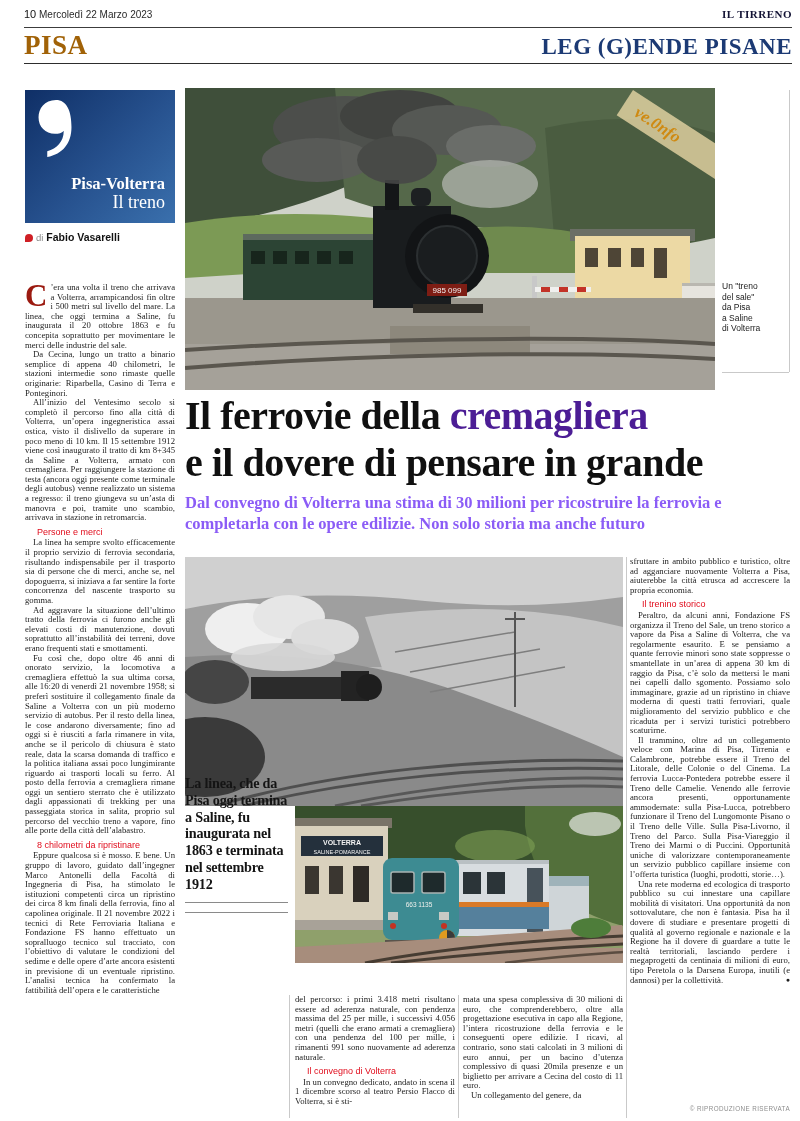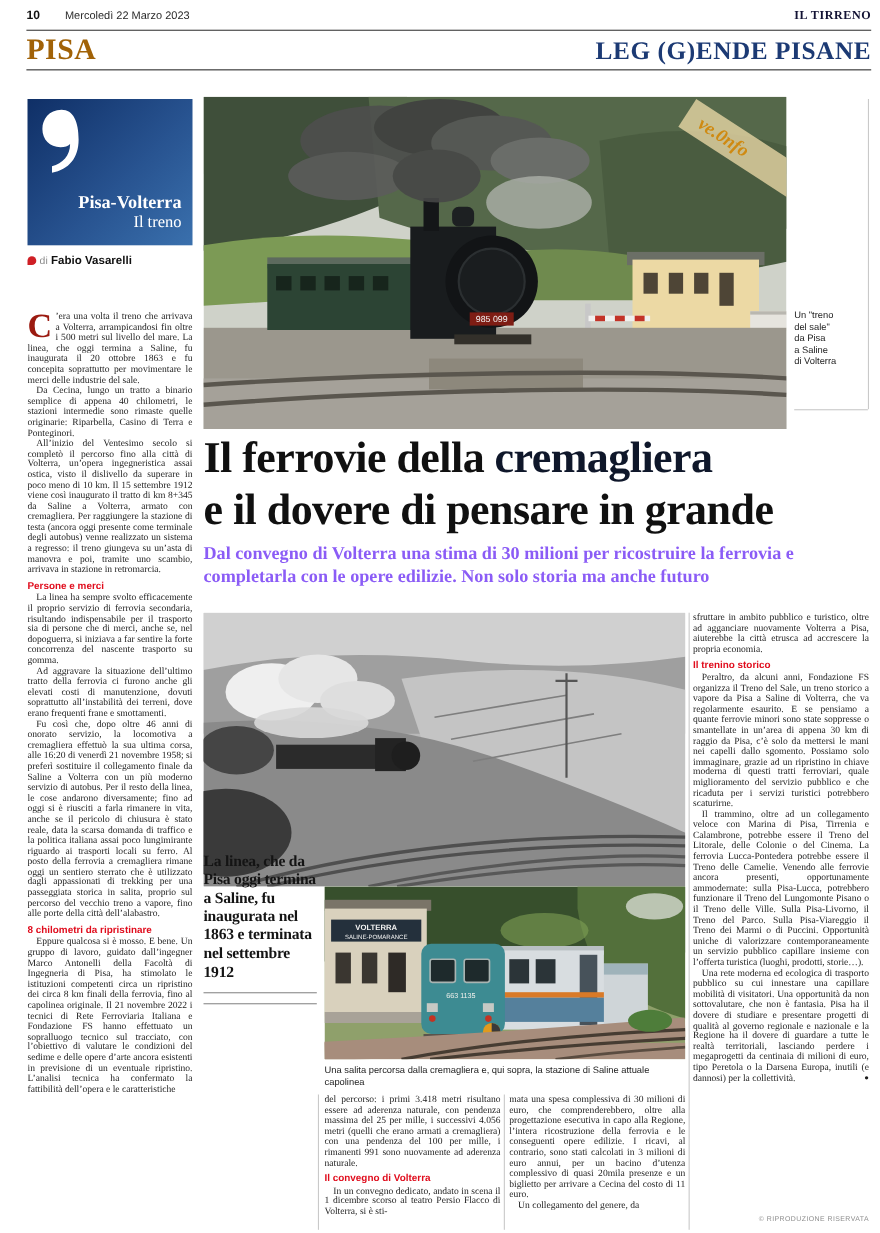--- a/index.html
+++ b/index.html
@@ -2,57 +2,57 @@
 <html lang="it"><head>
 <meta charset="utf-8">
 <style>
   html,body{margin:0;padding:0;background:#e9e9e9;}
   .page{position:relative;width:800px;height:1121px;background:#ffffff;margin:0 auto;
         font-family:"Liberation Serif",serif;color:#1d1d1d;overflow:hidden;}
   .abs{position:absolute;}
 
   
   .topbar{left:24px;top:8px;width:768px;height:16px;font-family:"Liberation Sans",sans-serif;font-size:10px;color:#2a2a2a;}
-  .pagenum{font-weight:bold;font-size:11px;color:#111;}
-  .dateline{margin-left:20px;}
+  .pagenum{font-weight:normal;font-size:11px;color:#111;}
+  .dateline{margin-left:0;}
   .masthead{position:absolute;right:0;top:0;font-family:"Liberation Serif",serif;font-weight:bold;font-size:11px;letter-spacing:.5px;color:#131335;}
   .rule{left:24px;width:768px;height:0;border-top:1px solid #3c3c3c;}
   .r1{top:27px;}
   .r2{top:63px;border-top:1px solid #2d2d2d;}
 
   
   .section{left:24px;top:30px;font-size:27px;font-weight:bold;color:#a16207;letter-spacing:.5px;}
   .section-right{right:8px;top:34px;font-size:23px;font-weight:bold;color:#1c3a74;letter-spacing:.5px;}
 
   
   .bluebox{left:25px;top:90px;width:150px;height:133px;background:linear-gradient(135deg,#0f2f66 0%,#27528f 55%,#3a70ad 100%);}
   .bluebox .titles{position:absolute;right:10px;bottom:12px;text-align:right;color:#fff;}
   .series-title{font-size:16.5px;font-weight:bold;line-height:19px;}
-  .series-sub{font-size:15px;line-height:18px;font-family:Liberation Serif, serif;}
+  .series-sub{font-size:18px;line-height:18px;font-family:Liberation Serif, serif;}
   .byline{left:25px;top:231px;width:150px;font-family:"Liberation Sans",sans-serif;font-size:10.5px;color:#111;}
   .byline .di{color:#8a8a8a;font-size:9.5px;}
   .byline .name{font-weight:bold;}
   .byline-glyph{display:inline-block;width:8px;height:8px;border-radius:50% 50% 50% 0;background:#cf1f25;margin-right:3px;vertical-align:-1px;}
 
   
   .bodycol{font-size:8.7px;line-height:9.6px;text-align:justify;overflow:hidden;}
   .bodycol p{margin:0;text-indent:8px;}
   .bodycol p.cont,.bodycol p.first{text-indent:0;}
-  .bodycol .sub{font-family:"Liberation Sans",sans-serif;font-weight:bold;color:#e00c1c;font-size:9px;margin:5px 0 1px 0;text-indent:0;}
+  .bodycol .sub{font-family:"Liberation Sans",sans-serif;font-weight:normal;color:#e00c1c;font-size:9px;margin:5px 0 1px 12px;text-indent:0;}
   .col1{left:25px;top:283px;width:150px;height:828px;}
   .col2{left:295px;top:995px;width:160px;height:124px;}
   .col3{left:463px;top:995px;width:160px;height:124px;}
   .col4{left:630px;top:557px;width:160px;height:546px;}
   .dropcap{float:left;font-size:31px;line-height:26px;font-weight:bold;color:#9b1a10;padding-right:3px;}
   .endmark{float:right;font-size:7px;line-height:9.6px;}
 
   
   .headline{left:185px;top:392px;width:608px;}
   .hl{font-size:40px;line-height:47px;font-weight:bold;color:#101010;letter-spacing:-.5px;}
-  .hl .red{color:#0f172a;font-family:Liberation Serif, serif;}
+  .hl .red{color:#4c1d95;font-family:Liberation Serif, serif;}
   .deck{margin-top:7px;width:575px;font-size:16.5px;line-height:20.5px;font-weight:bold;color:#8b5cf6;}
 
   
   .photo{display:block;}
   .ph1{left:185px;top:88px;}
   .ph2{left:185px;top:557px;}
   .ph3{left:295px;top:806px;}
 
   
   .cap{font-family:"Liberation Sans",sans-serif;font-size:8.5px;line-height:10.5px;color:#222;}
@@ -104,21 +104,21 @@
     <span class="byline-glyph"></span><span class="di">di</span>
     <span class="name">Fabio Vasarelli</span>
   </div>
 
   <div class="abs bodycol col1">
     <p class="first"><span class="dropcap">C</span><span>’era una volta il treno che arrivava a Volterra, arrampicandosi fin oltre i 500 metri sul livello del mare. La linea, che oggi termina a Saline, fu inaugurata il 20 ottobre 1863 e fu concepita soprattutto per movimentare le merci delle industrie del sale.</span></p>
     <p class="p">Da Cecina, lungo un tratto a binario semplice di appena 40 chilometri, le stazioni intermedie sono rimaste quelle originarie: Riparbella, Casino di Terra e Ponteginori.</p>
     <p class="p">All’inizio del Ventesimo secolo si completò il percorso fino alla città di Volterra, un’opera ingegneristica assai ostica, visto il dislivello da superare in poco meno di 10 km. Il 15 settembre 1912 viene così inaugurato il tratto di km 8+345 da Saline a Volterra, armato con cremagliera. Per raggiungere la stazione di testa (ancora oggi presente come terminale degli autobus) venne realizzato un sistema a regresso: il treno giungeva su un’asta di manovra e poi, tramite uno scambio, arrivava in stazione in retromarcia.</p>
     <p class="sub">Persone e merci</p>
     <p class="p">La linea ha sempre svolto efficacemente il proprio servizio di ferrovia secondaria, risultando indispensabile per il trasporto sia di persone che di merci, anche se, nel dopoguerra, si iniziava a far sentire la forte concorrenza del nascente trasporto su gomma.</p>
-    <p class="p">Ad aggravare la situazione dell’ultimo tratto della ferrovia ci furono anche gli elevati costi di manutenzione, dovuti soprattutto all’instabilità dei terreni, dove erano frequenti frane e smottamenti.</p>
+    <p class="p">Ad aggravare la situazione dell’ultimo tratto della ferrovia ci furono anche gli elevati costi di manutenzione, dovuti soprattutto all’instabilità dei terreni, dove erano frequenti stati e smottamenti.</p>
     <p class="p">Fu così che, dopo oltre 46 anni di onorato servizio, la locomotiva a cremagliera effettuò la sua ultima corsa, alle 16:20 di venerdì 21 novembre 1958; si preferì sostituire il collegamento finale da Saline a Volterra con un più moderno servizio di autobus. Per il resto della linea, le cose andarono diversamente; fino ad oggi si è riusciti a farla rimanere in vita, anche se il pericolo di chiusura è stato reale, data la scarsa domanda di traffico e la politica italiana assai poco lungimirante riguardo ai trasporti locali su ferro. Al posto della ferrovia a cremagliera rimane oggi un sentiero sterrato che è utilizzato dagli appassionati di trekking per una passeggiata storica in salita, proprio sul percorso del vecchio treno a vapore, fino alle porte della città dell’alabastro.</p>
     <p class="sub">8 chilometri da ripristinare</p>
     <p class="p">Eppure qualcosa si è mosso. E bene. Un gruppo di lavoro, guidato dall’ingegner Marco Antonelli della Facoltà di Ingegneria di Pisa, ha stimolato le istituzioni competenti circa un ripristino dei circa 8 km finali della ferrovia, fino al capolinea originale. Il 21 novembre 2022 i tecnici di Rete Ferroviaria Italiana e Fondazione FS hanno effettuato un sopralluogo tecnico sul tracciato, con l’obiettivo di valutare le condizioni del sedime e delle opere d’arte ancora esistenti in previsione di un eventuale ripristino. L’analisi tecnica ha confermato la fattibilità dell’opera e le caratteristiche</p>
   </div>
 
   <svg class="abs photo ph1" width="530" height="302" viewBox="0 0 530 302">
     <rect width="530" height="302" fill="#cfd2c9"></rect>
     <rect width="530" height="70" fill="#d8dad3"></rect>
     <path d="M0,0 L185,0 L170,95 Q90,130 0,140 Z" fill="#3f4f3a"></path>
     <path d="M150,0 L530,0 L530,120 Q420,150 300,140 Q220,132 160,110 Z" fill="#55684a"></path>
@@ -266,21 +266,20 @@
     <rect x="90" y="134" width="170" height="8" fill="#5a544c"></rect>
 
     <rect x="0" y="142" width="328" height="15" fill="#a78d7c"></rect>
     <path d="M0,150 Q160,142 328,128" stroke="#a78d7c" stroke-width="18" fill="none"></path>
     <path d="M70,157 C150,142 240,134 328,130" stroke="#463c32" stroke-width="3" fill="none"></path>
     <path d="M96,157 C176,148 252,142 328,138" stroke="#463c32" stroke-width="3" fill="none"></path>
     <path d="M210,157 C264,150 300,148 328,146" stroke="#5a4c40" stroke-width="2.5" fill="none"></path>
     <ellipse cx="296" cy="122" rx="20" ry="10" fill="#4e7d3a"></ellipse>
   </svg>
 
-  <div class="abs cap cap2">Una salita percorsa dalla cremagliera e, qui sopra, la stazione di Saline attuale capolinea</div>
 
   <div class="abs vrule vrA"></div>
   <div class="abs vrule vrB"></div>
   <div class="abs vrule vrC"></div>
 
   <div class="abs bodycol col2">
     <p class="cont">del percorso: i primi 3.418 metri risultano essere ad aderenza naturale, con pendenza massima del 25 per mille, i successivi 4.056 metri (quelli che erano armati a cremagliera) con una pendenza del 100 per mille, i rimanenti 991 sono nuovamente ad aderenza naturale.</p>
     <p class="sub">Il convegno di Volterra</p>
     <p class="p">In un convegno dedicato, andato in scena il 1 dicembre scorso al teatro Persio Flacco di Volterra, si è sti-</p>
   </div>

